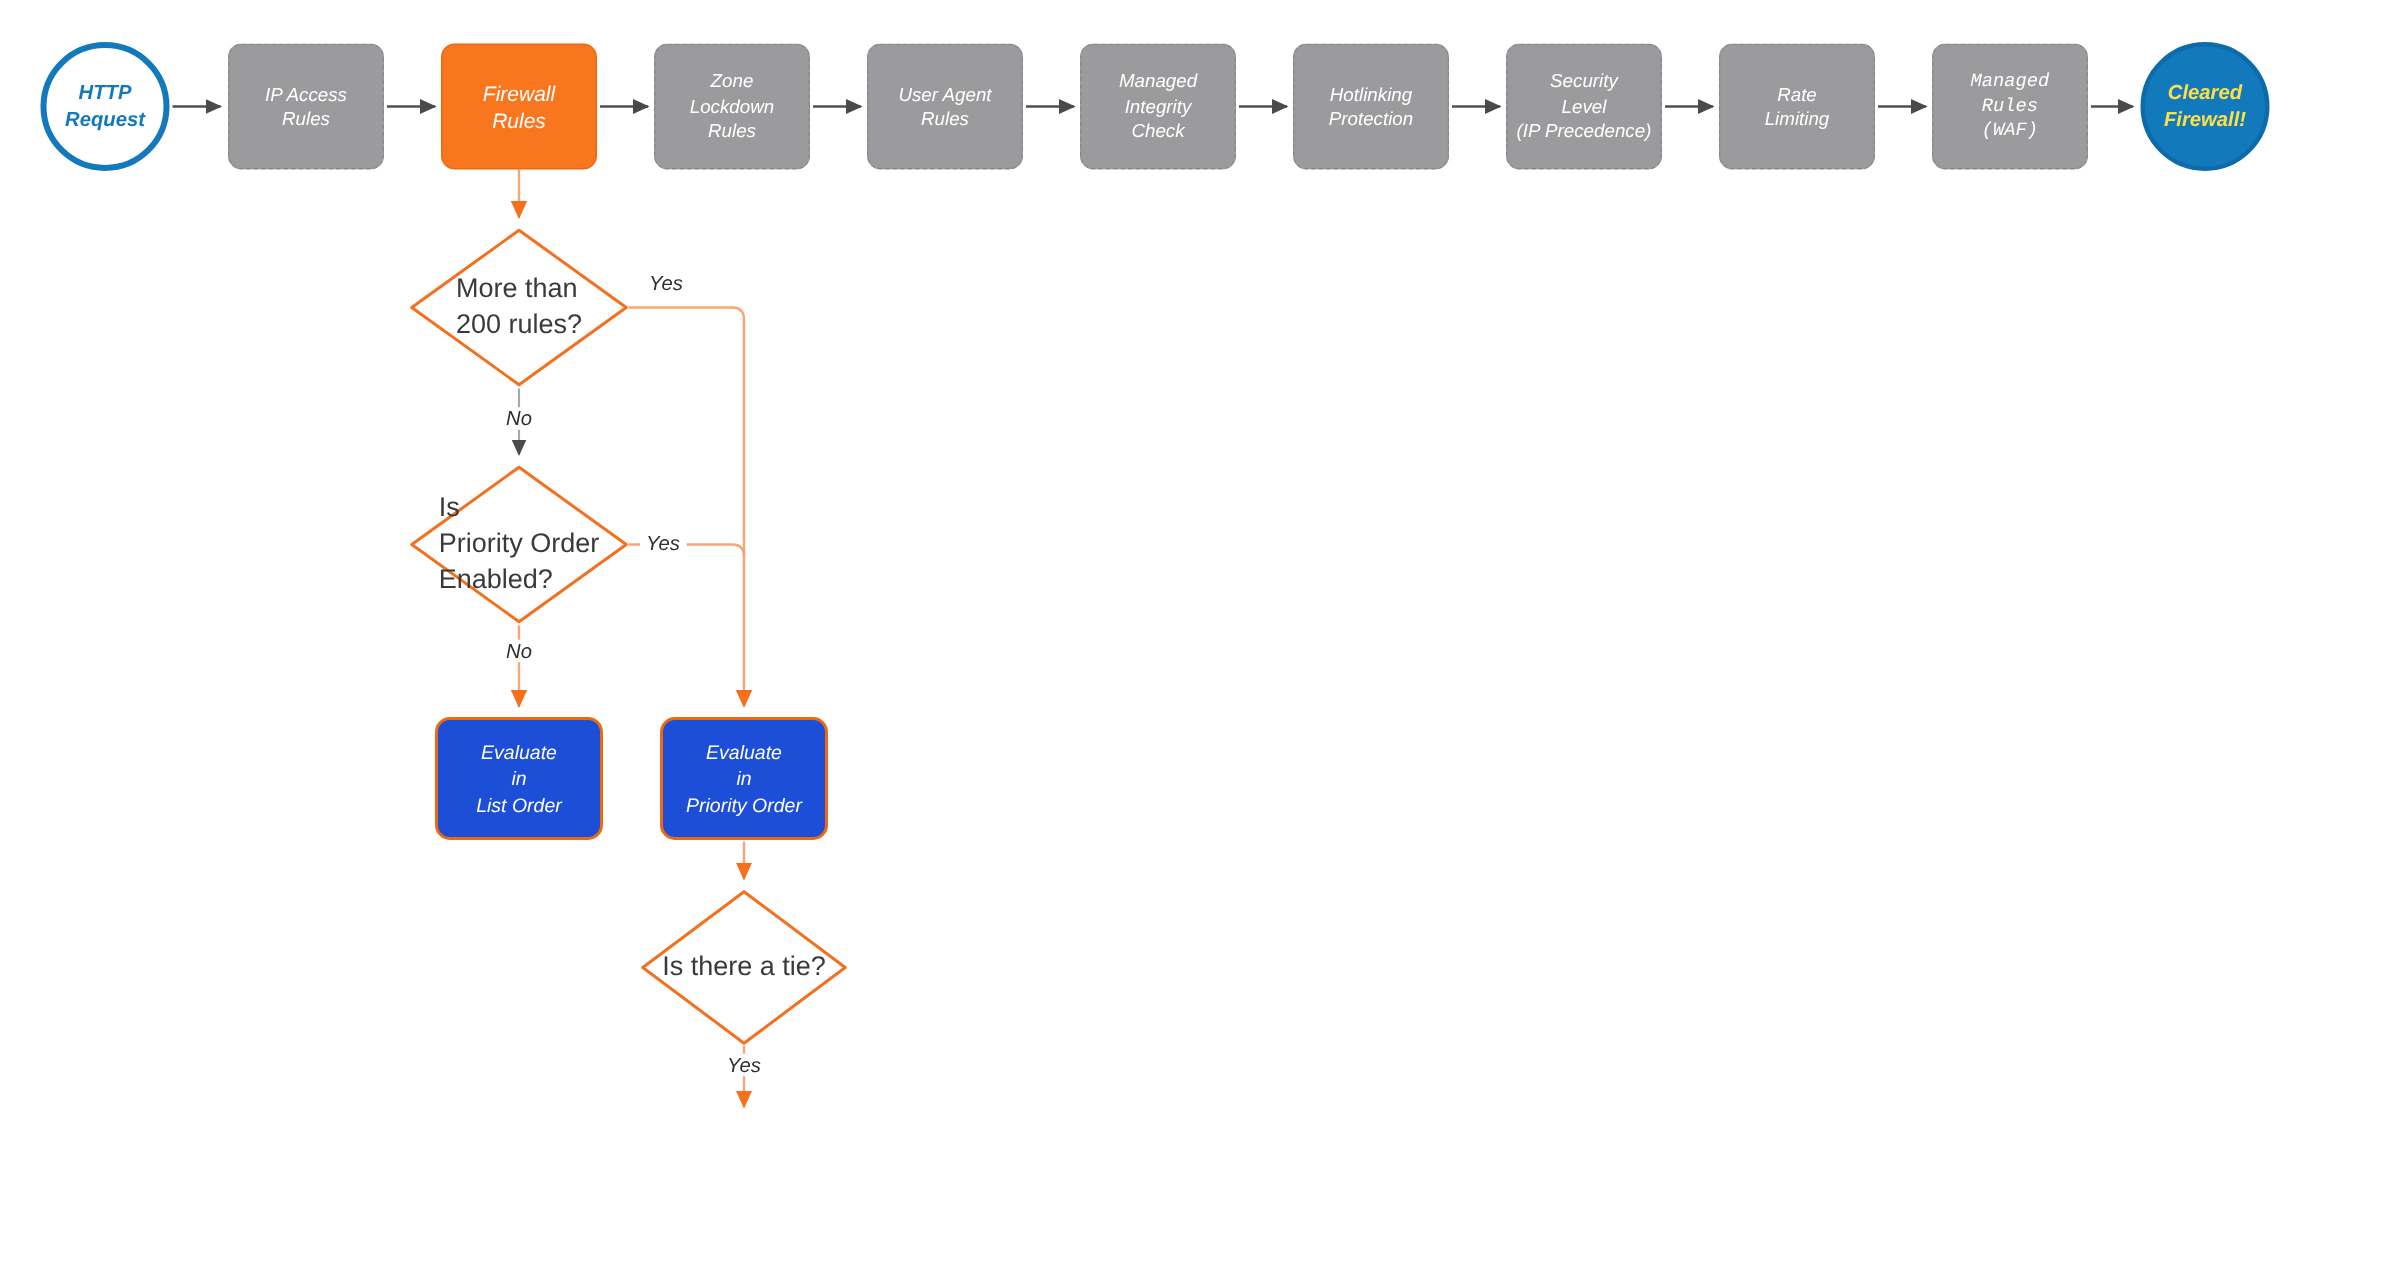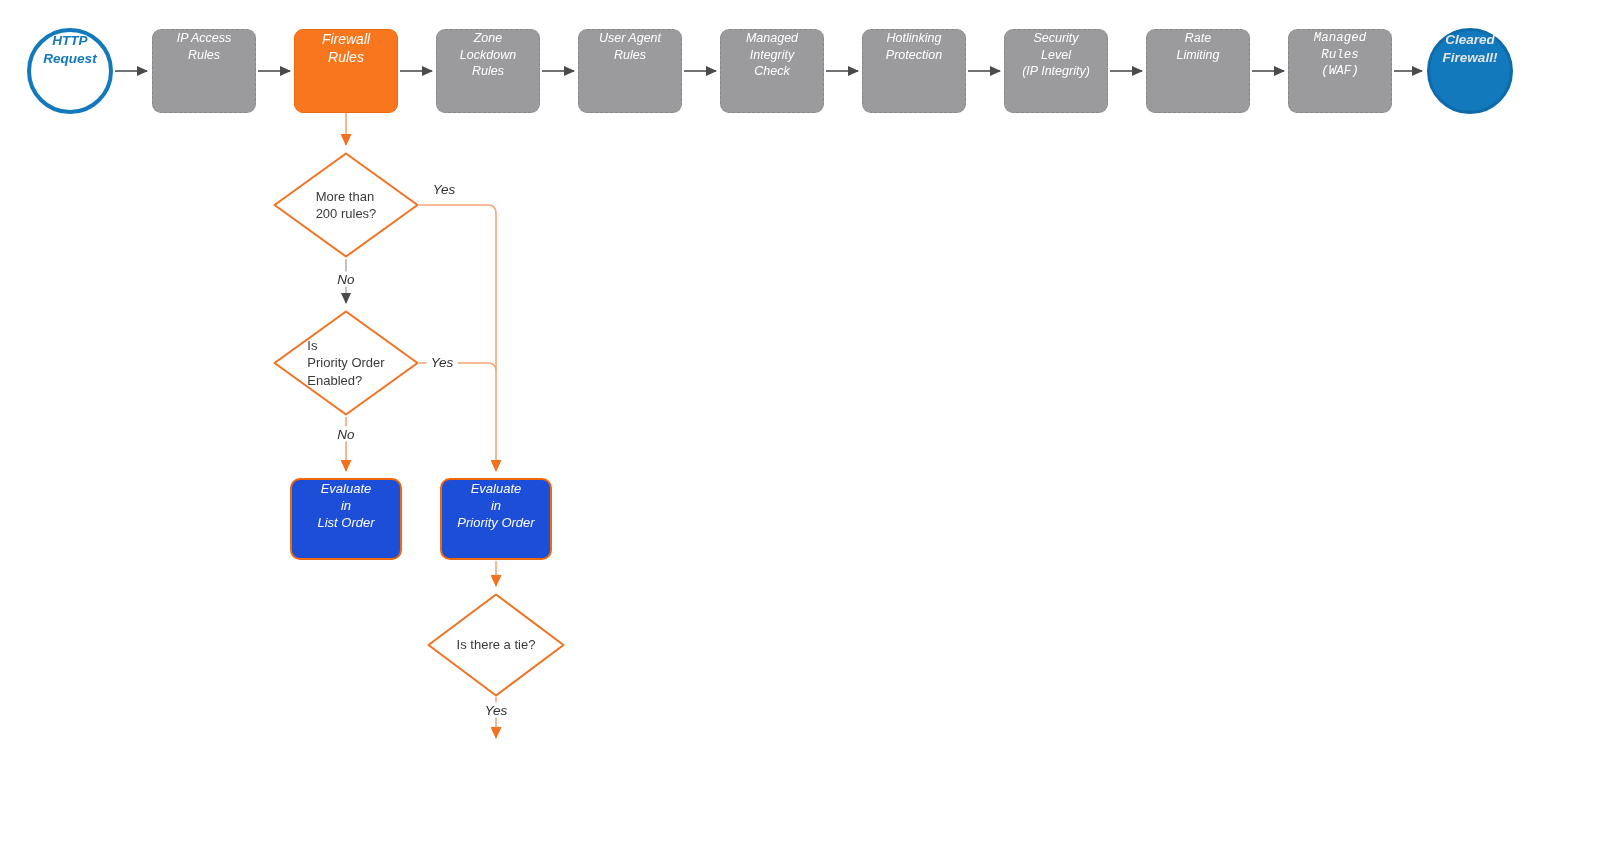--- a/index.html
+++ b/index.html
@@ -2,21 +2,21 @@
 <html><head>
 <meta charset="utf-8">
 <style>
   html,body{margin:0;padding:0;background:#ffffff;}
   .canvas{
     position:relative;width:1600px;height:858px;background:#ffffff;
     font-family:"Liberation Sans",sans-serif;overflow:hidden;
   }
   .wires{position:absolute;left:0;top:0;width:1600px;height:858px;pointer-events:none;}
 
-  .node{position:absolute;display:flex;justify-content:center;text-align:center;box-sizing:border-box;}
+  .node{position:absolute;display:flex;align-items:center;justify-content:center;text-align:center;box-sizing:border-box;}
   .lbl{white-space:pre-line;line-height:1.32;}
 
   
   .gbox{
     width:104px;height:84px;border-radius:9px;
     background:#9B9B9D;border:1px dashed #87878A;
     color:#ffffff;font-style:italic;font-size:12.5px;
   }
   .obox{
     width:104px;height:84px;border-radius:9px;
@@ -31,31 +31,31 @@
   }
   .fbox.small{height:76px;}
 
   
   .circle{
     width:86px;height:86px;border-radius:50%;
     background:#ffffff;border:4px solid #1379BD;
     color:#1379BD;font-weight:bold;font-style:italic;font-size:13.5px;
   }
   .circle.filled{
-    background:#1379BD;border:3px solid #0D6BAB;color:#e5e5e5;
+    background:#1379BD;border:3px solid #0D6BAB;color:#fde047;
   }
 
   
   .diamond{position:absolute;}
   .diamond svg{position:absolute;left:0;top:0;width:100%;height:100%;}
   .diamond polygon{fill:#ffffff;stroke:#F4701D;stroke-width:2;stroke-linejoin:round;}
   .diamond .lbl{
     position:absolute;left:0;top:0;width:100%;height:100%;
     display:flex;align-items:center;justify-content:center;
-    color:#3A3A3A;font-size:13px;
+    color:#3A3A3A;font-size:18px;
   }
 
   
   .edge-label{
     position:absolute;transform:translate(-50%,-50%);
     color:#2E2E2E;font-style:italic;font-size:13.5px;
     background:#ffffff;padding:0 4px;
   }
 </style>
 </head>
@@ -131,21 +131,21 @@
   </div>
 
   <div class="node gbox" style="left:862px;top:29px;">
     <span class="lbl">Hotlinking
 Protection</span>
   </div>
 
   <div class="node gbox" style="left:1004px;top:29px;">
     <span class="lbl">Security
 Level
-(IP Integrity)</span>
+(IP Precedence)</span>
   </div>
 
   <div class="node gbox" style="left:1146px;top:29px;">
     <span class="lbl">Rate
 Limiting</span>
   </div>
 
   <div class="node gbox" style="left:1288px;top:29px;font-family:Liberation Mono, monospace;">
     <span class="lbl">Managed
 Rules

